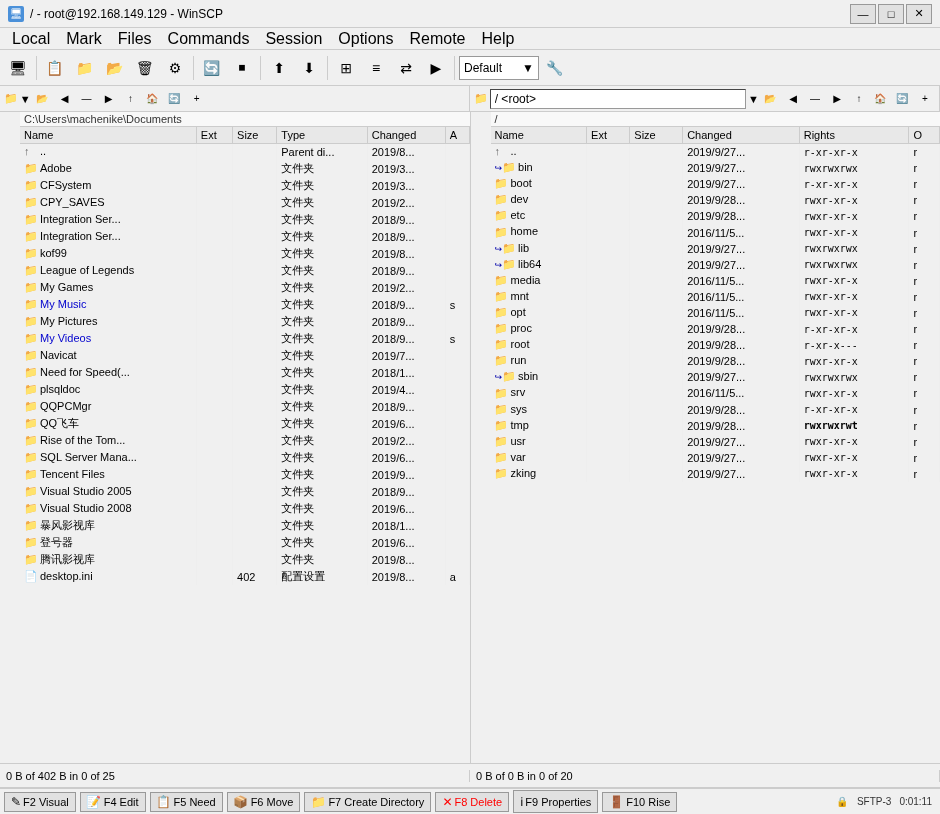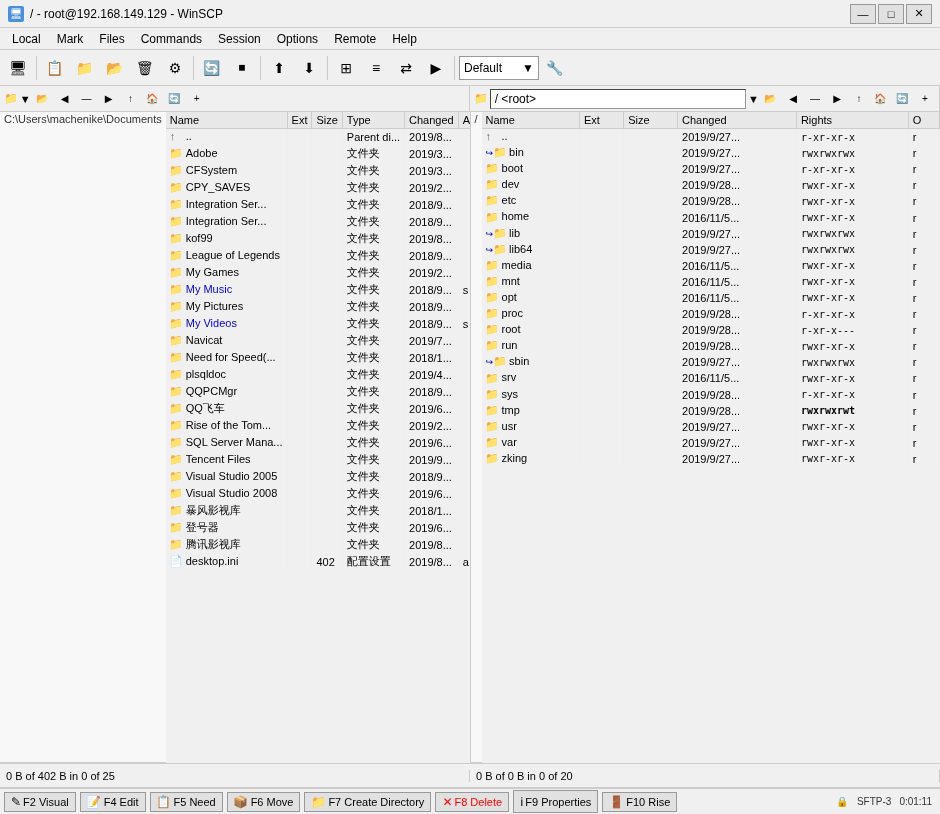--- a/index.html
+++ b/index.html
@@ -7,39 +7,39 @@
     
     
     #titlebar { background: #f0f0f0; height: 28px; display: flex; align-items: center; justify-content: space-between; padding: 0 8px; border-bottom: 1px solid #ccc; }
     #titlebar-left { display: flex; align-items: center; gap: 6px; }
     #titlebar-icon { width: 16px; height: 16px; background: #4a90d9; border-radius: 2px; display: flex; align-items: center; justify-content: center; color: white; font-size: 10px; }
     #titlebar-controls { display: flex; gap: 2px; }
     .title-btn { width: 26px; height: 20px; border: 1px solid #999; background: #e1e1e1; cursor: pointer; display: flex; align-items: center; justify-content: center; font-size: 11px; }
 
     
     #menubar { background: #f0f0f0; height: 22px; display: flex; align-items: center; padding: 0 4px; border-bottom: 1px solid #ccc; }
-    .menu-item { padding: 2px 8px; cursor: pointer; font-size: 12px; }
+    .menu-item { padding: 2px 8px; cursor: pointer; font-size: 16px; }
 
     
     #toolbar { background: #f0f0f0; height: 36px; display: flex; align-items: center; padding: 2px 4px; gap: 2px; border-bottom: 1px solid #ccc; }
     .toolbar-btn { width: 28px; height: 28px; border: 1px solid transparent; background: transparent; cursor: pointer; display: flex; align-items: center; justify-content: center; font-size: 14px; }
     .toolbar-sep { width: 1px; height: 24px; background: #ccc; margin: 0 2px; }
     .toolbar-dropdown { height: 24px; padding: 0 4px; border: 1px solid #999; background: white; font-size: 12px; min-width: 80px; cursor: pointer; display: flex; align-items: center; justify-content: space-between; }
 
     
     #addressbars { display: flex; height: 26px; border-bottom: 1px solid #ccc; }
     .address-bar { flex: 1; display: flex; align-items: center; gap: 2px; padding: 2px 4px; border-right: 1px solid #ccc; }
     .address-input { flex: 1; height: 20px; border: 1px inset #999; padding: 0 4px; font-size: 12px; background: white; }
     .addr-nav-btn { width: 20px; height: 20px; border: 1px solid transparent; background: transparent; cursor: pointer; font-size: 10px; display: flex; align-items: center; justify-content: center; }
 
     
     #panels { display: flex; height: calc(814px - 28px - 22px - 36px - 26px - 24px - 26px); border-bottom: 1px solid #ccc; }
     
     
-    .file-panel { flex: 1; display: flex; border-right: 1px solid #ccc; overflow: hidden; }
+    .file-panel { flex: 1; display: flex; flex-direction: column; border-right: 1px solid #ccc; overflow: hidden; padding-left: 20px; }
     .panel-path { background: #f8f8f8; padding: 1px 4px; font-size: 11px; border-bottom: 1px solid #ccc; color: #333; }
     .file-list { flex: 1; overflow: auto; }
     .file-table { width: 100%; border-collapse: collapse; }
     .file-table th { background: #e8e8e8; border-bottom: 1px solid #ccc; border-right: 1px solid #ccc; padding: 2px 4px; text-align: left; font-size: 11px; font-weight: normal; position: sticky; top: 0; cursor: pointer; white-space: nowrap; }
     .file-table td { padding: 1px 4px; font-size: 11px; border-right: 1px solid #eee; white-space: nowrap; overflow: hidden; max-width: 150px; text-overflow: ellipsis; }
     .file-icon { display: inline-block; width: 14px; height: 14px; margin-right: 2px; vertical-align: middle; }
     .icon-folder { color: #f5c342; }
     .icon-file { color: #888; }
     .icon-parent { color: #666; }
 

